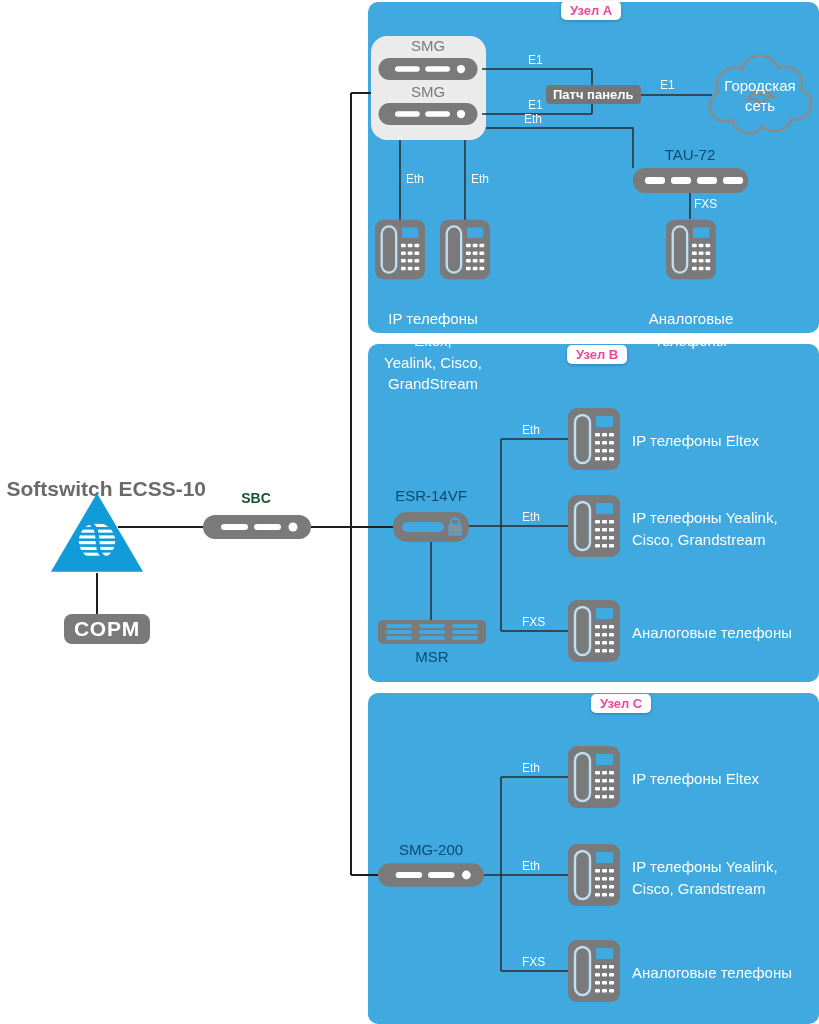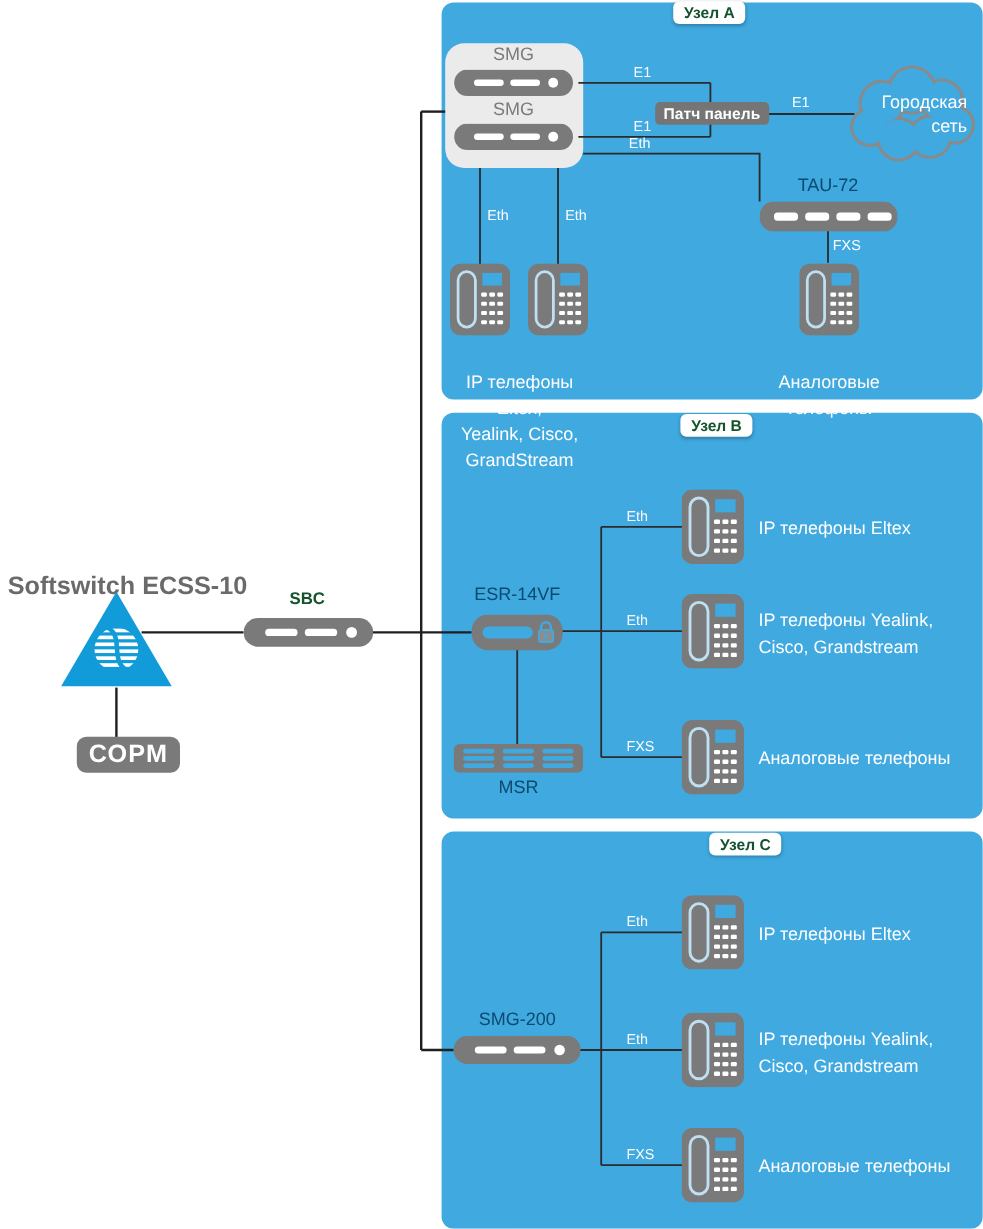--- a/index.html
+++ b/index.html
@@ -4,40 +4,40 @@
 <style>
   html,body{margin:0;padding:0;}
   body{
     width:819px;height:1024px;position:relative;background:#ffffff;
     font-family:"Liberation Sans", sans-serif;overflow:hidden;
   }
   .abs{position:absolute;}
   
   .panel{position:absolute;left:368px;width:451px;background:#3fa9e0;border-radius:10px;}
   .badge{
-    position:absolute;background:#ffffff;color:#14532d;font-weight:bold;font-size:13px;
+    position:absolute;background:#ffffff;color:#ec4899;font-weight:bold;font-size:13px;
     padding:2px 9px;border-radius:5px;box-shadow:0 1px 3px rgba(0,0,0,.25);white-space:nowrap;
   }
   
   .title{color:#6a6a6a;font-size:21px;font-weight:bold;text-align:right;margin-top:9px;}
   .dev-label-white{color:#0c4a6e;font-size:15px;text-align:center;white-space:nowrap;}
   .dev-label-gray{color:#7a7a7a;font-size:15px;text-align:center;white-space:nowrap;}
   .link-label{color:#ffffff;font-size:12px;white-space:nowrap;}
   .caption{color:#ffffff;font-size:15px;line-height:1.45;}
   .caption.center{text-align:center;margin-top:24px;}
   .patch-badge{
     position:absolute;background:#757575;color:#ffffff;font-weight:bold;font-size:13px;
     padding:2px 7px;border-radius:4px;white-space:nowrap;
   }
   .sorm{
     position:absolute;background:#7a7a7a;color:#ffffff;font-weight:bold;font-size:21px;
     padding:3px 10px;border-radius:8px;letter-spacing:1px;
   }
   .sbc-label{color:#14532d;font-size:14px;font-weight:bold;text-align:center;}
-  .cloud-text{position:absolute;color:#ffffff;font-size:15px;text-align:right;line-height:1.35;}
+  .cloud-text{position:absolute;color:#ffffff;font-size:15px;text-align:center;line-height:1.35;}
   .whitebox{position:absolute;background:#ebebeb;border-radius:16px;}
   svg.lines{position:absolute;left:0;top:0;z-index:3;}
   .z2{z-index:2;} .z4{z-index:4;}
 </style>
 </head>
 <body>
 
 <svg width="0" height="0" style="position:absolute" aria-hidden="true">
   <defs>
     <symbol id="sym-phone" viewBox="0 0 52 62">

